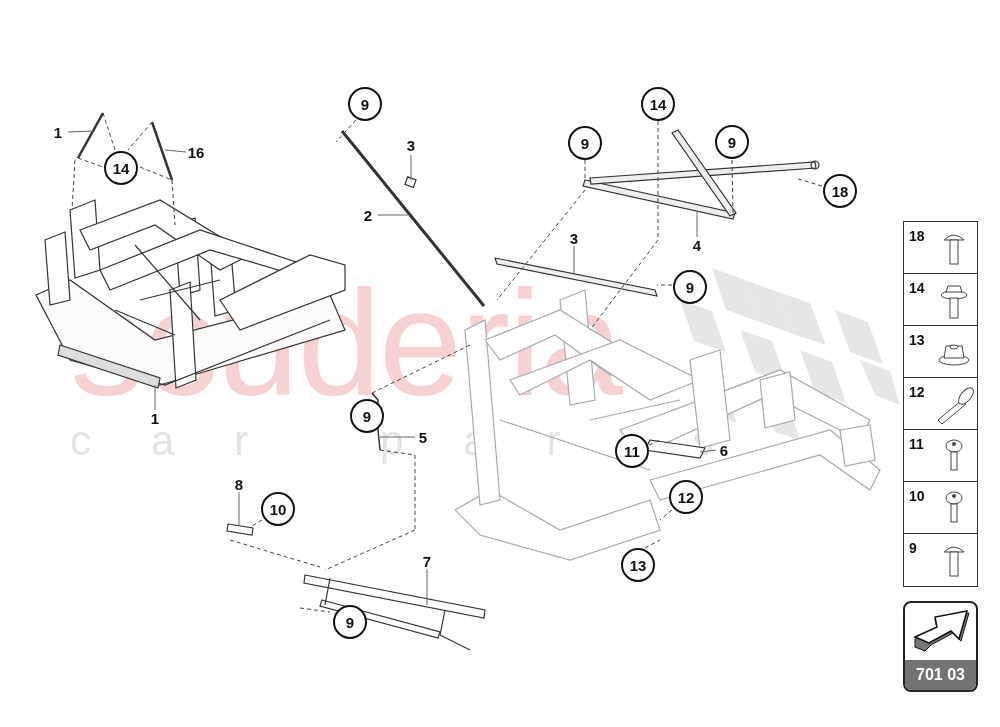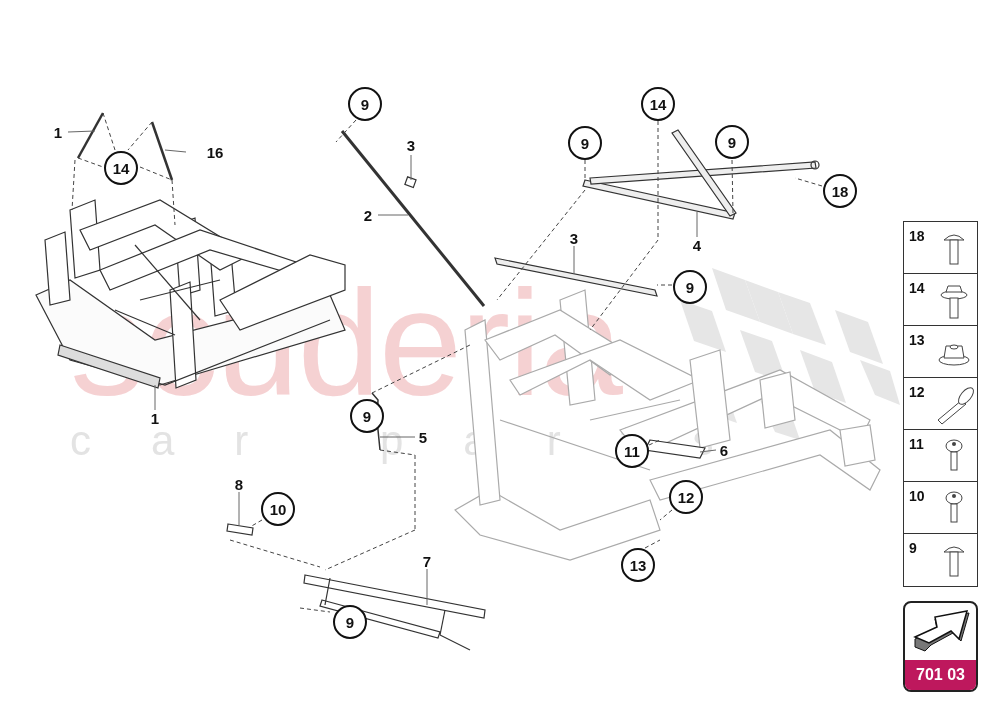--- a/index.html
+++ b/index.html
@@ -10,21 +10,21 @@
   .wm-sub { position:absolute; left:70px; top:420px; font-family:"Liberation Sans", sans-serif; font-size:42px; color:#e3e3e3; letter-spacing:60px; line-height:1; white-space:nowrap; }
   .callout { position:absolute; width:34px; height:34px; margin-left:-17px; margin-top:-17px; border:2px solid #111; border-radius:50%; background:#fff; display:flex; align-items:center; justify-content:center; font-weight:700; font-size:15px; color:#111; box-sizing:border-box; }
   .plabel { position:absolute; font-weight:700; font-size:15px; color:#111; transform:translate(-50%,-50%); }
   .legend { position:absolute; left:903px; top:221px; width:75px; height:366px; border:1.5px solid #333; box-sizing:border-box; background:#fff; }
   .legend-row { height:52px; border-bottom:1.5px solid #333; position:relative; box-sizing:border-box; }
   .legend-row:last-child { border-bottom:none; }
   .legend-num { position:absolute; left:5px; top:6px; font-weight:700; font-size:14px; color:#111; }
   .legend-ico { position:absolute; left:28px; top:4px; width:44px; height:44px; }
   .ref-box { position:absolute; left:903px; top:601px; width:75px; height:91px; border:2px solid #222; border-radius:8px; box-sizing:border-box; overflow:hidden; background:#fff; }
   .ref-arrow { position:absolute; left:4px; top:4px; width:66px; height:54px; }
-  .ref-code { position:absolute; left:0; bottom:0; width:100%; height:30px; background:#be185d; color:#fff; font-weight:700; font-size:16px; display:flex; align-items:center; justify-content:center; }
+  .ref-code { position:absolute; left:0; bottom:0; width:100%; height:30px; background:#737373; color:#fff; font-weight:700; font-size:16px; display:flex; align-items:center; justify-content:center; }
 </style>
 </head>
 <body>
 
 <div class="canvas">
 
   <svg class="diagram" width="1000" height="727">
     <g fill="#e6e6e6">
       <polygon points="712,268 745,280 760,322 726,310"></polygon>
       <polygon points="745,280 778,292 793,334 760,322"></polygon>
@@ -152,21 +152,21 @@
 
   <div class="plabel" style="left:155px;top:418px;">1</div>
   <div class="plabel" style="left:368px;top:215px;">2</div>
   <div class="plabel" style="left:574px;top:238px;">3</div>
   <div class="plabel" style="left:697px;top:245px;">4</div>
   <div class="plabel" style="left:423px;top:437px;">5</div>
   <div class="plabel" style="left:724px;top:450px;">6</div>
   <div class="plabel" style="left:427px;top:561px;">7</div>
   <div class="plabel" style="left:239px;top:484px;">8</div>
   <div class="plabel" style="left:58px;top:132px;">1</div>
-  <div class="plabel" style="left:196px;top:152px;margin-left:19px;">16</div>
+  <div class="plabel" style="left:196px;top:152px;">16</div>
   <div class="plabel" style="left:411px;top:145px;">3</div>
 
   <div class="callout" style="left:121px;top:168px;">14</div>
   <div class="callout" style="left:365px;top:104px;">9</div>
   <div class="callout" style="left:658px;top:104px;">14</div>
   <div class="callout" style="left:585px;top:143px;">9</div>
   <div class="callout" style="left:732px;top:142px;">9</div>
   <div class="callout" style="left:840px;top:191px;">18</div>
   <div class="callout" style="left:690px;top:287px;">9</div>
   <div class="callout" style="left:367px;top:416px;">9</div>

